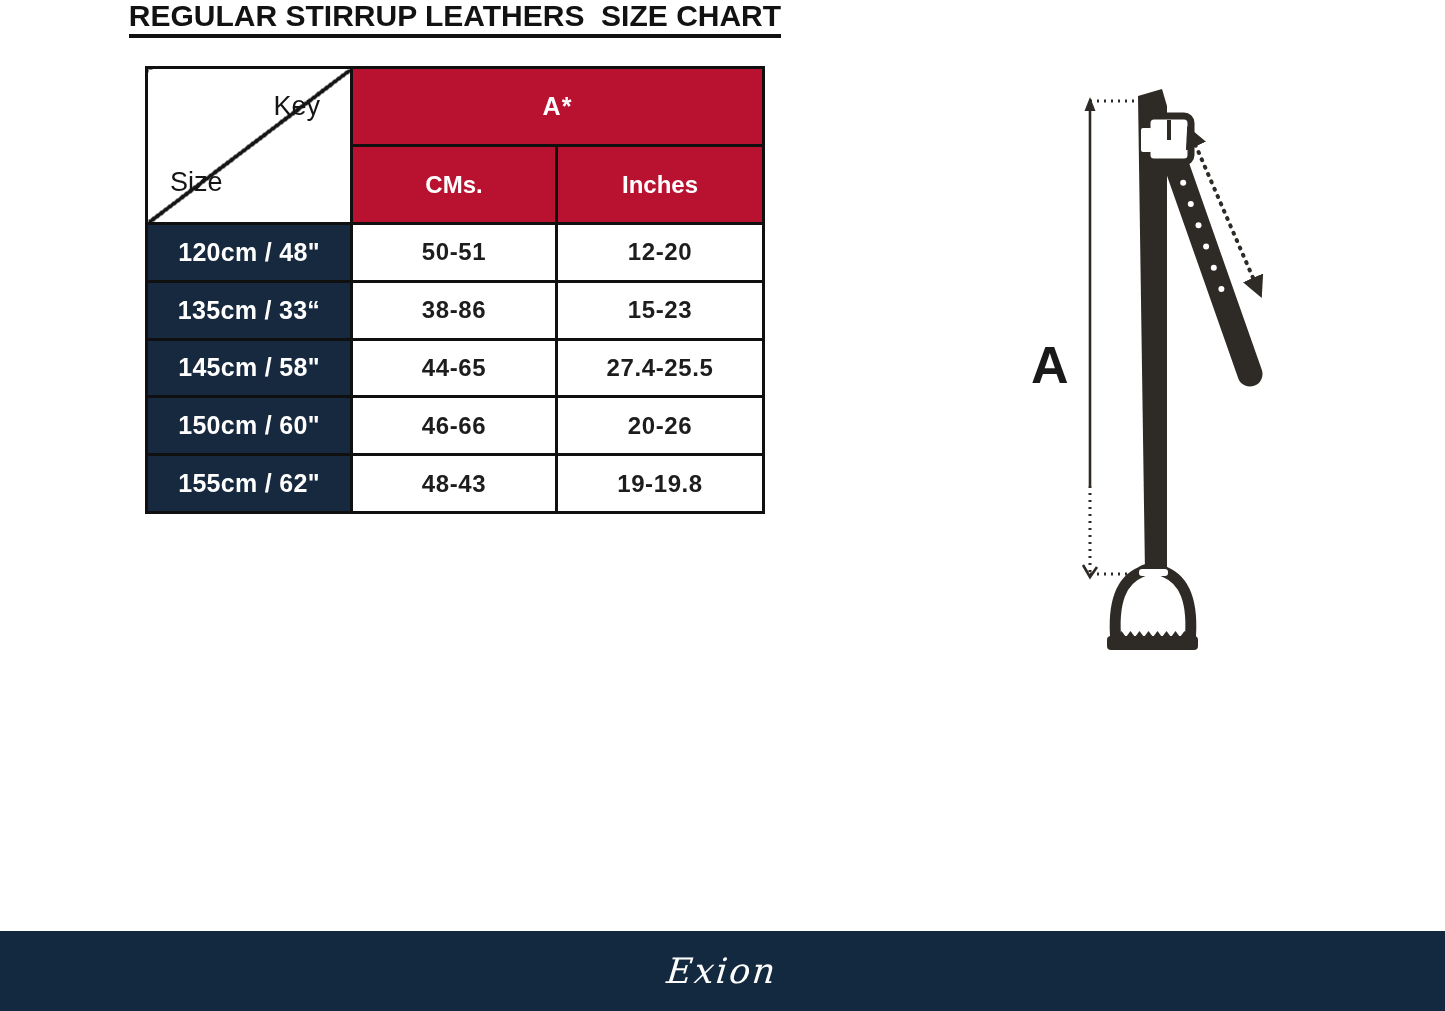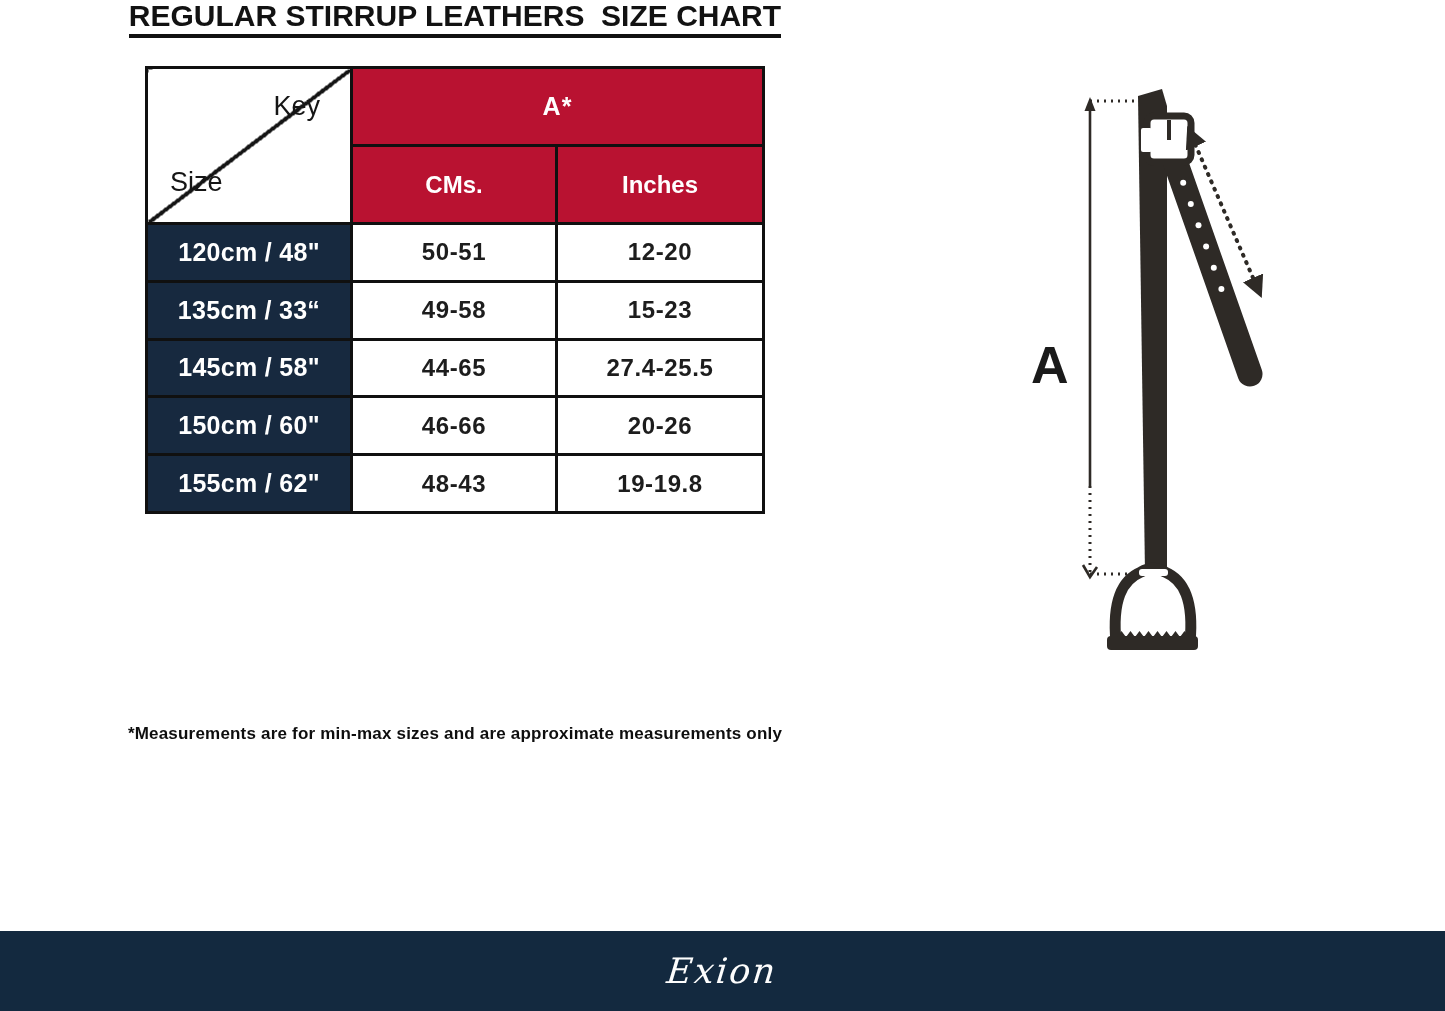--- a/index.html
+++ b/index.html
@@ -75,42 +75,41 @@
       <td class="redcell">CMs.</td>
       <td class="redcell">Inches</td>
     </tr>
     <tr>
       <td class="navycell">120cm / 48"</td>
       <td class="datacell">50-51</td>
       <td class="datacell">12-20</td>
     </tr>
     <tr>
       <td class="navycell">135cm / 33“</td>
-      <td class="datacell">49-58</td>
+      <td class="datacell">38-86</td>
       <td class="datacell">15-23</td>
     </tr>
     <tr>
       <td class="navycell">145cm / 58"</td>
       <td class="datacell">44-65</td>
       <td class="datacell">27.4-25.5</td>
     </tr>
     <tr>
       <td class="navycell">150cm / 60"</td>
       <td class="datacell">46-66</td>
       <td class="datacell">20-26</td>
     </tr>
     <tr>
       <td class="navycell">155cm / 62"</td>
       <td class="datacell">48-43</td>
       <td class="datacell">19-19.8</td>
     </tr>
   </tbody>
     </table>
 
-  <div class="footnote">*Measurements are for min-max sizes and are approximate measurements only</div>
 
   <div class="diagram">
     <svg width="300" height="592" viewBox="0 0 300 592">
       <defs>
         <marker id="arr" viewBox="0 0 10 10" refX="8" refY="5" markerWidth="5.5" markerHeight="5.5" orient="auto-start-reverse">
           <path d="M0,0 L10,5 L0,10 z" fill="#2E2A26"></path>
         </marker>
       </defs>
 
       <g>

